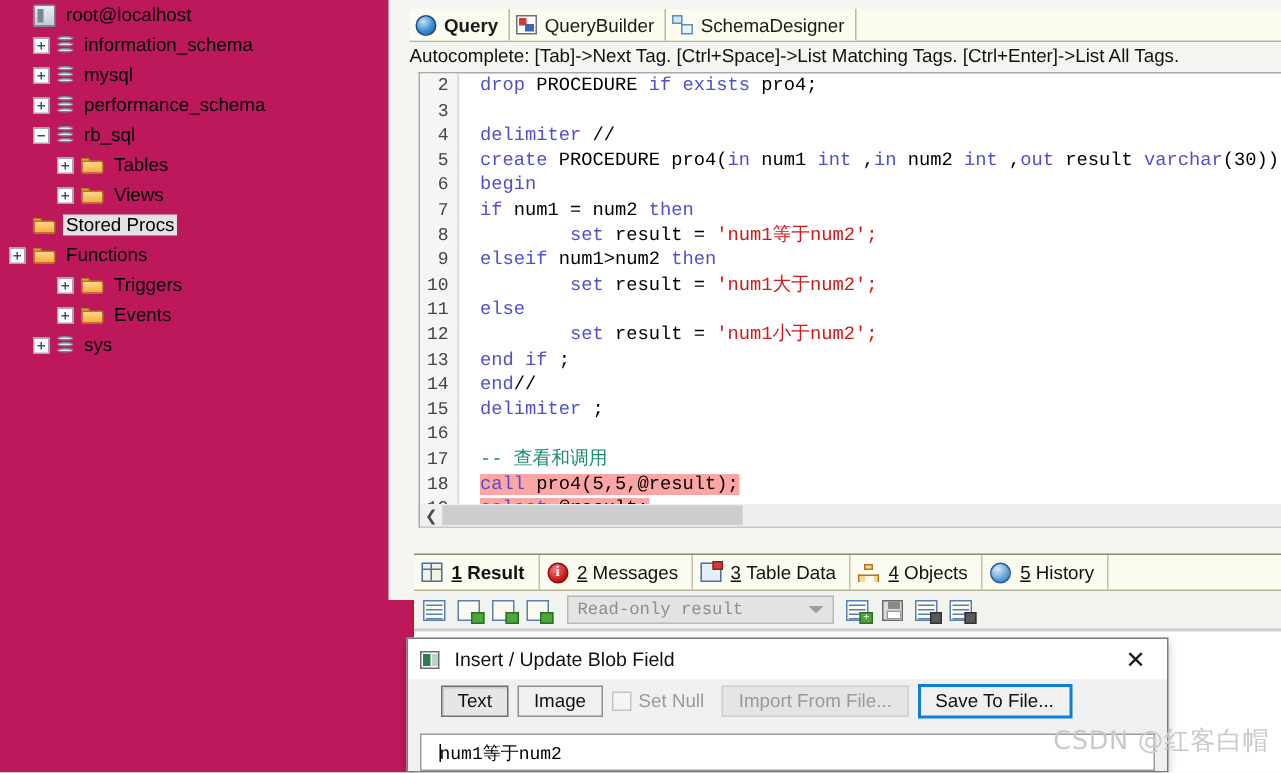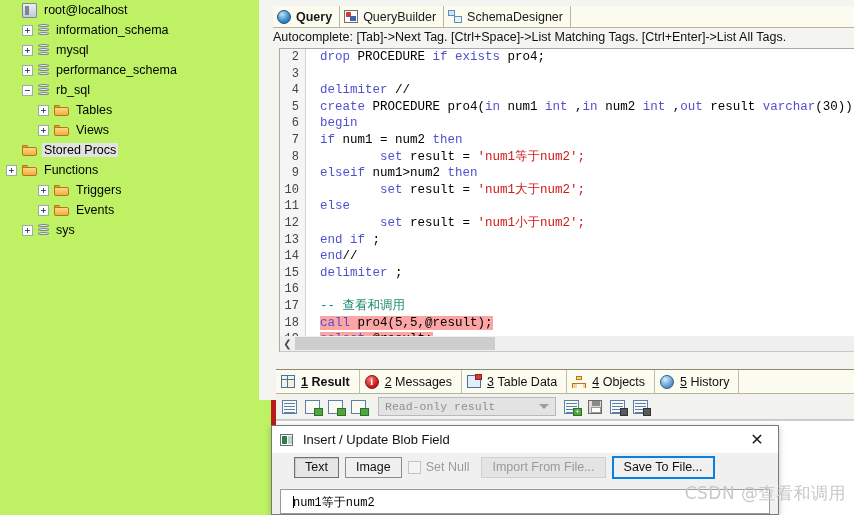--- a/index.html
+++ b/index.html
@@ -13,22 +13,22 @@
     position: relative;
     width: 854px; height: 515px;
     background: #f4f4f1;
   }
 
   
   #tree-panel {
     position: absolute;
     left: 0; top: 0;
     width: 276px; height: 515px;
-    background: #bef264;
-    border-right: 5px solid #b91c1c;
+    background: #be185d;
+    border-right: 1px solid #b91c1c;
     box-sizing: border-box;
     overflow: hidden;
   }
   .tree-row {
     display: flex;
     align-items: center;
     height: 20px;
     padding-left: 6px;
     white-space: nowrap;
     font-size: 12.5px;
@@ -757,15 +757,15 @@
       <div class="dlg-check">
         <span class="box"></span>
         <span>Set Null</span>
       </div>
       <div class="dlg-btn disabled">Import From File...</div>
       <div class="dlg-btn default">Save To File...</div>
     </div>
     <div id="blob-textarea"><span class="caret-bar"></span><span>num1等于num2</span></div>
   </div>
 
-  <div id="watermark">CSDN @查看和调用</div>
+  <div id="watermark">CSDN @红客白帽</div>
 
 </div>
 
 </body></html>

